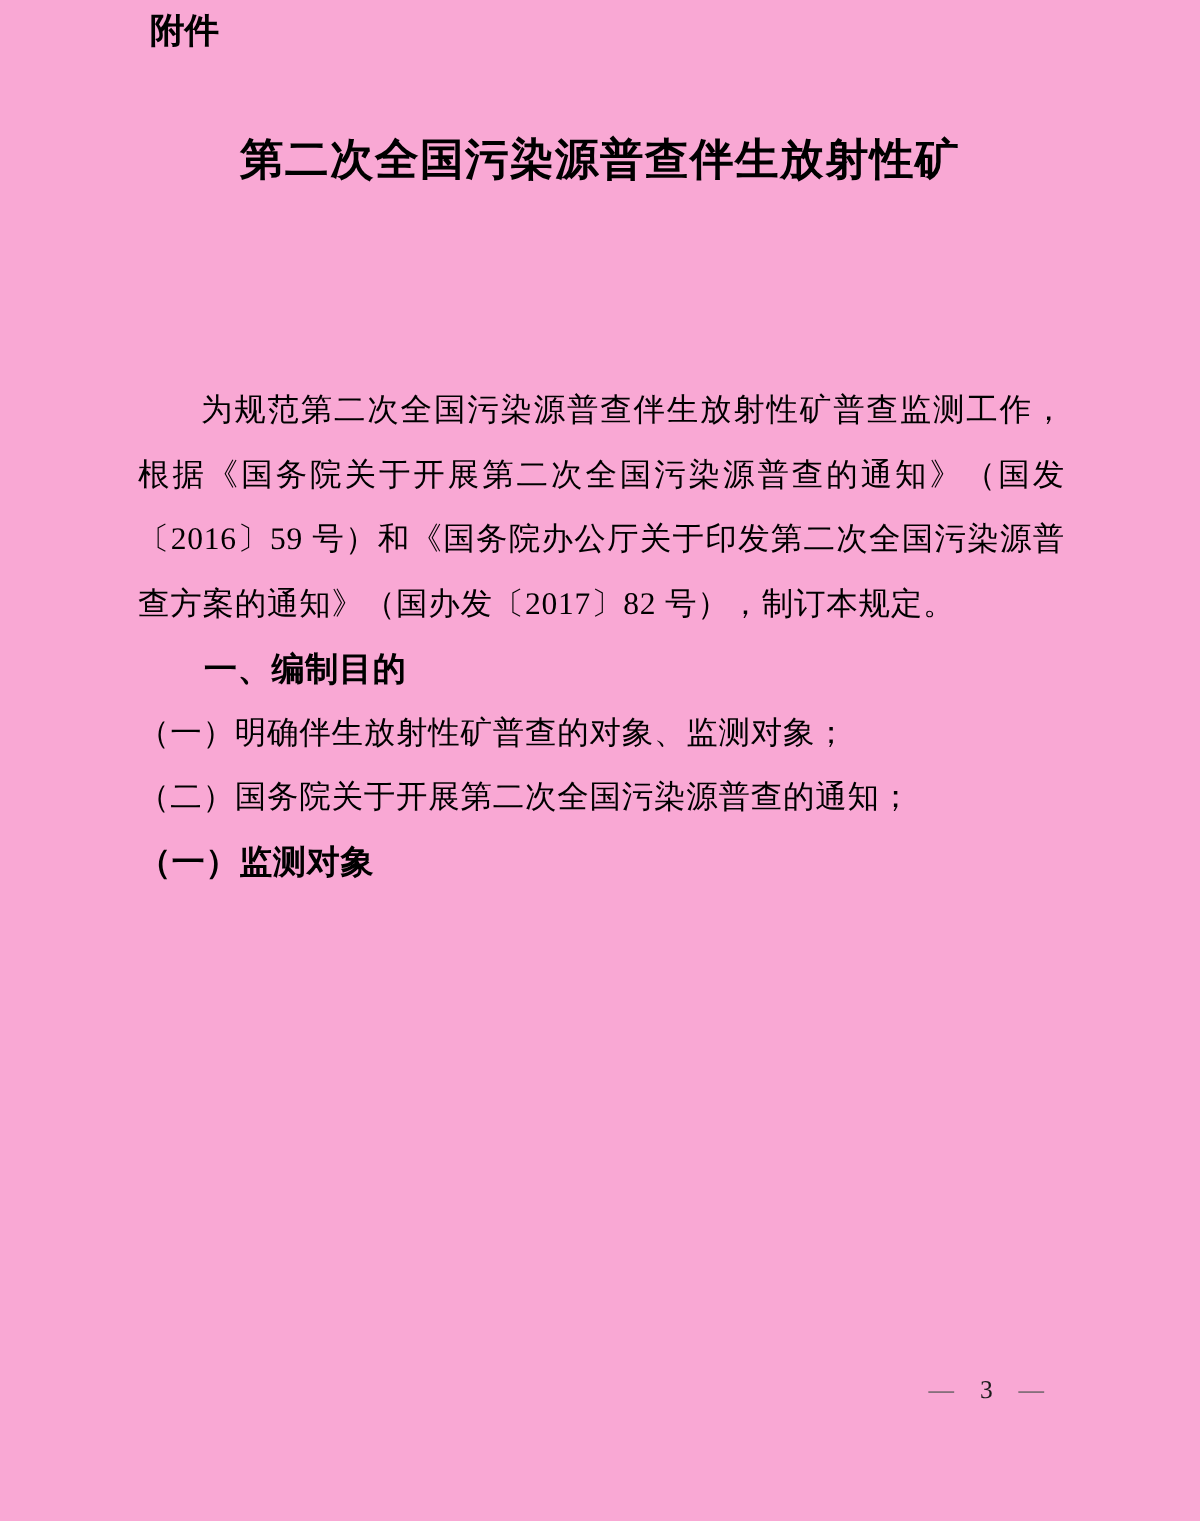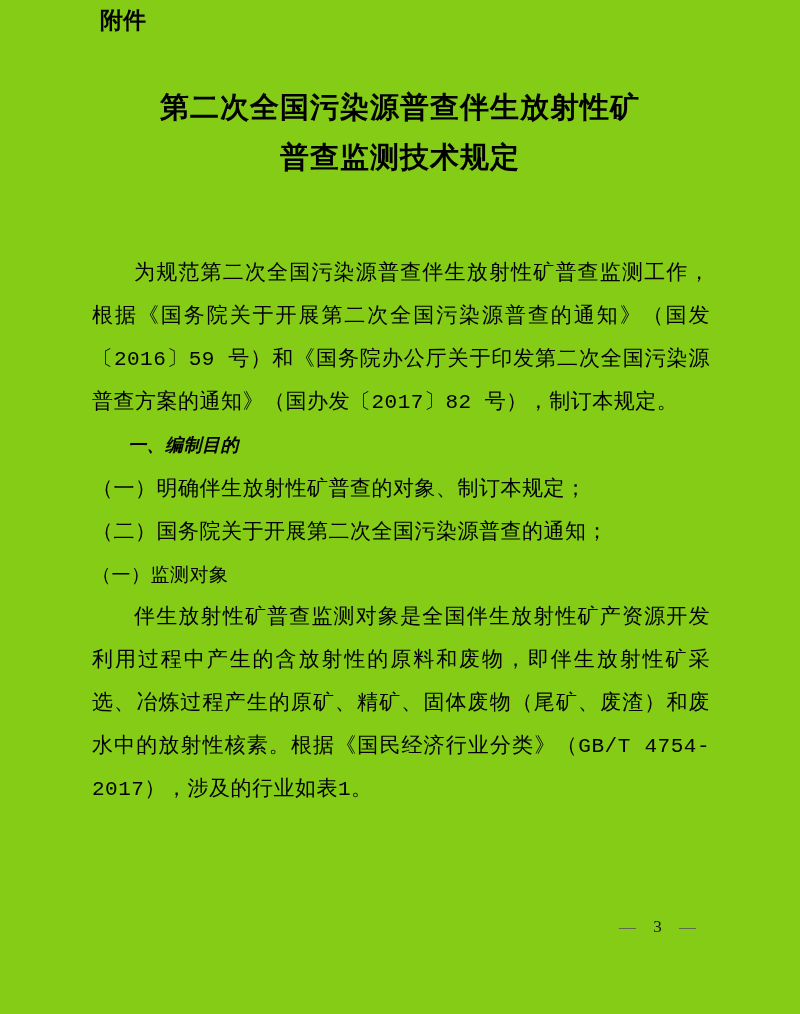--- a/index.html
+++ b/index.html
@@ -4,21 +4,21 @@
 <style>
   html, body {
     margin: 0;
     padding: 0;
     background: #ffffff;
   }
   .page {
     position: relative;
     width: 800px;
     height: 1014px;
-    background: #84cc16;
+    background: #f9a8d4;
     color: #000000;
     font-family: "Liberation Serif", serif;
     overflow: hidden;
   }
   .attachment {
     position: absolute;
     top: 6px;
     left: 100px;
     font-family: "Liberation Sans", sans-serif;
     font-weight: 700;
@@ -46,35 +46,33 @@
     letter-spacing: 0.5px;
   }
   .doc-body p {
     margin: 0;
     padding: 0;
   }
   .para {
     text-align: justify;
     text-justify: inter-character;
     text-indent: 2em;
-    font-family: Liberation Mono, monospace;
   }
   .h-level1 {
     font-family: "Liberation Sans", sans-serif;
     font-weight: 700;
-    font-size: 18px;
+    font-size: 22px;
     text-indent: 2em;
-    font-style: italic;
   }
   .list-item {
     text-indent: 0;
   }
   .h-level2 {
-    font-weight: 400;
-    font-size: 19px;
+    font-weight: 700;
+    font-size: 22px;
     text-indent: 0;
   }
   .footer {
     position: absolute;
     top: 915px;
     right: 104px;
     font-size: 17px;
     line-height: 24px;
     white-space: nowrap;
   }
@@ -90,38 +88,36 @@
 </style>
 </head>
 <body>
 
 <div class="page">
 
   <div class="attachment">附件</div>
 
   <div class="title-block">
     <div>第二次全国污染源普查伴生放射性矿</div>
-    <div>普查监测技术规定</div>
   </div>
 
   <div class="doc-body">
 
     <p class="para">为规范第二次全国污染源普查伴生放射性矿普查监测工作，根据《国务院关于开展第二次全国污染源普查的通知》（国发〔2016〕59 号）和《国务院办公厅关于印发第二次全国污染源普查方案的通知》（国办发〔2017〕82 号），制订本规定。</p>
 
     <p class="h-level1">一、编制目的</p>
 
-    <p class="list-item">（一）明确伴生放射性矿普查的对象、制订本规定；</p>
+    <p class="list-item">（一）明确伴生放射性矿普查的对象、监测对象；</p>
 
     <p class="list-item">（二）国务院关于开展第二次全国污染源普查的通知；</p>
 
 
 
     <p class="h-level2">（一）监测对象</p>
 
-    <p class="para">伴生放射性矿普查监测对象是全国伴生放射性矿产资源开发利用过程中产生的含放射性的原料和废物，即伴生放射性矿采选、冶炼过程产生的原矿、精矿、固体废物（尾矿、废渣）和废水中的放射性核素。根据《国民经济行业分类》（GB/T 4754-2017），涉及的行业如表1。</p>
 
   </div>
 
   <div class="footer">
     <span class="dash">—</span>
     <span class="pagenum">3</span>
     <span class="dash">—</span>
   </div>
 
 </div>

